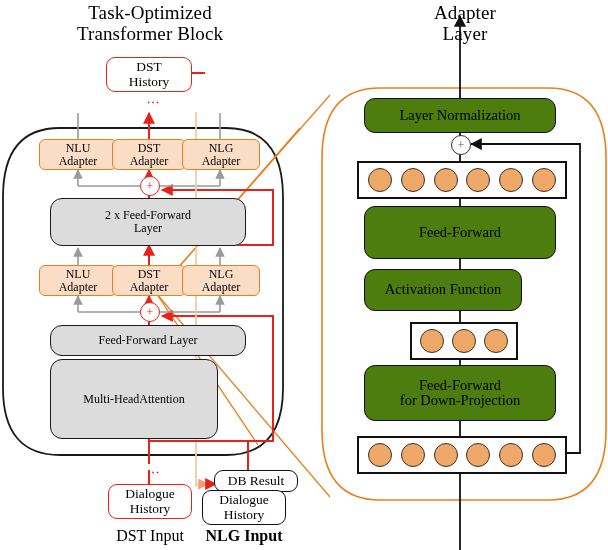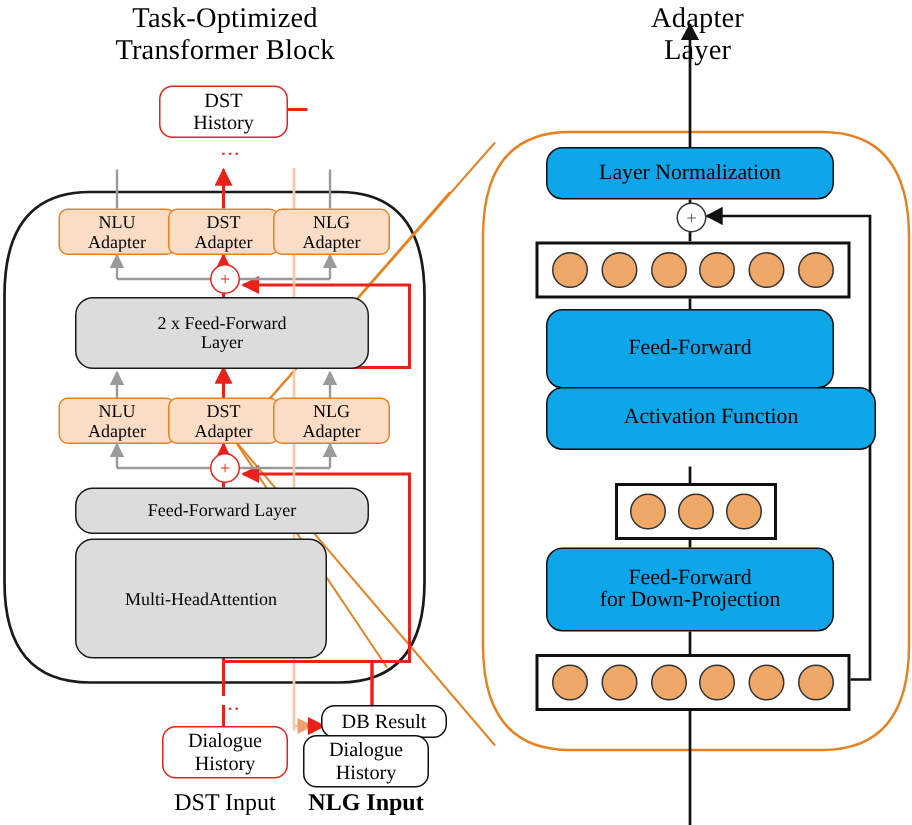--- a/index.html
+++ b/index.html
@@ -11,21 +11,21 @@
         justify-content:center;text-align:center;line-height:1.06;}
   .title{position:absolute;text-align:center;font-size:19px;line-height:1.12;
          letter-spacing:.1px;}
   
   #title-left{left:0;top:2px;width:300px;}
   #title-right{left:330px;top:2px;width:270px;}
 
   .rbox{border:1.6px solid #e8221a;border-radius:9px;background:#fff;font-size:13.5px;}
   .obox{border:1.4px solid #e8801f;border-radius:6px;background:#fbddc6;font-size:12px;}
   .gbox{border:1.6px solid #1a1a1a;border-radius:12px;background:#dcdcdc;font-size:12px;}
-  .wbox{border:1.5px solid #111;border-radius:11px;background:#0ea5e9;font-size:14.5px;}
+  .wbox{border:1.5px solid #111;border-radius:11px;background:#4d7c0f;font-size:14.5px;}
   .sqbox{border:2px solid #111;border-radius:0;background:#fff;}
   .kbox{border:1.6px solid #111;border-radius:9px;background:#fff;font-size:13.5px;}
   .caption{position:absolute;font-size:16px;text-align:center;}
   .dots{position:absolute;font-size:13px;letter-spacing:0;line-height:.5;
         text-align:center;color:#e8221a;writing-mode:vertical-rl;}
   .circ{position:absolute;border-radius:50%;background:#f0a868;border:1px solid #333;}
   .opvar{position:absolute;border-radius:50%;background:#fff;display:flex;
          align-items:center;justify-content:center;font-size:12px;}
   .op-red{border:1.6px solid #e8221a;color:#e8221a;}
   .op-blk{border:1.5px solid #333;color:#555;}
@@ -246,21 +246,21 @@
     <span class="circ" style="position:relative;width:22px;height:22px;"></span>
     <span class="circ" style="position:relative;width:22px;height:22px;"></span>
     <span class="circ" style="position:relative;width:22px;height:22px;"></span>
     <span class="circ" style="position:relative;width:22px;height:22px;"></span>
   </div>
 
   <div class="node wbox" style="left:364px;top:206px;width:192px;height:53px;flex-direction:column;">
     <span>Feed-Forward</span>
   </div>
 
-  <div class="node wbox" style="left:364px;top:258px;width:220px;height:42px;">
+  <div class="node wbox" style="left:364px;top:269px;width:158px;height:42px;">
     <span>Activation Function</span>
   </div>
 
   <div class="sqbox" style="position:absolute;left:410px;top:322px;width:104px;height:34px;
               display:flex;align-items:center;justify-content:space-evenly;">
     <span class="circ" style="position:relative;width:22px;height:22px;"></span>
     <span class="circ" style="position:relative;width:22px;height:22px;"></span>
     <span class="circ" style="position:relative;width:22px;height:22px;"></span>
   </div>
 

